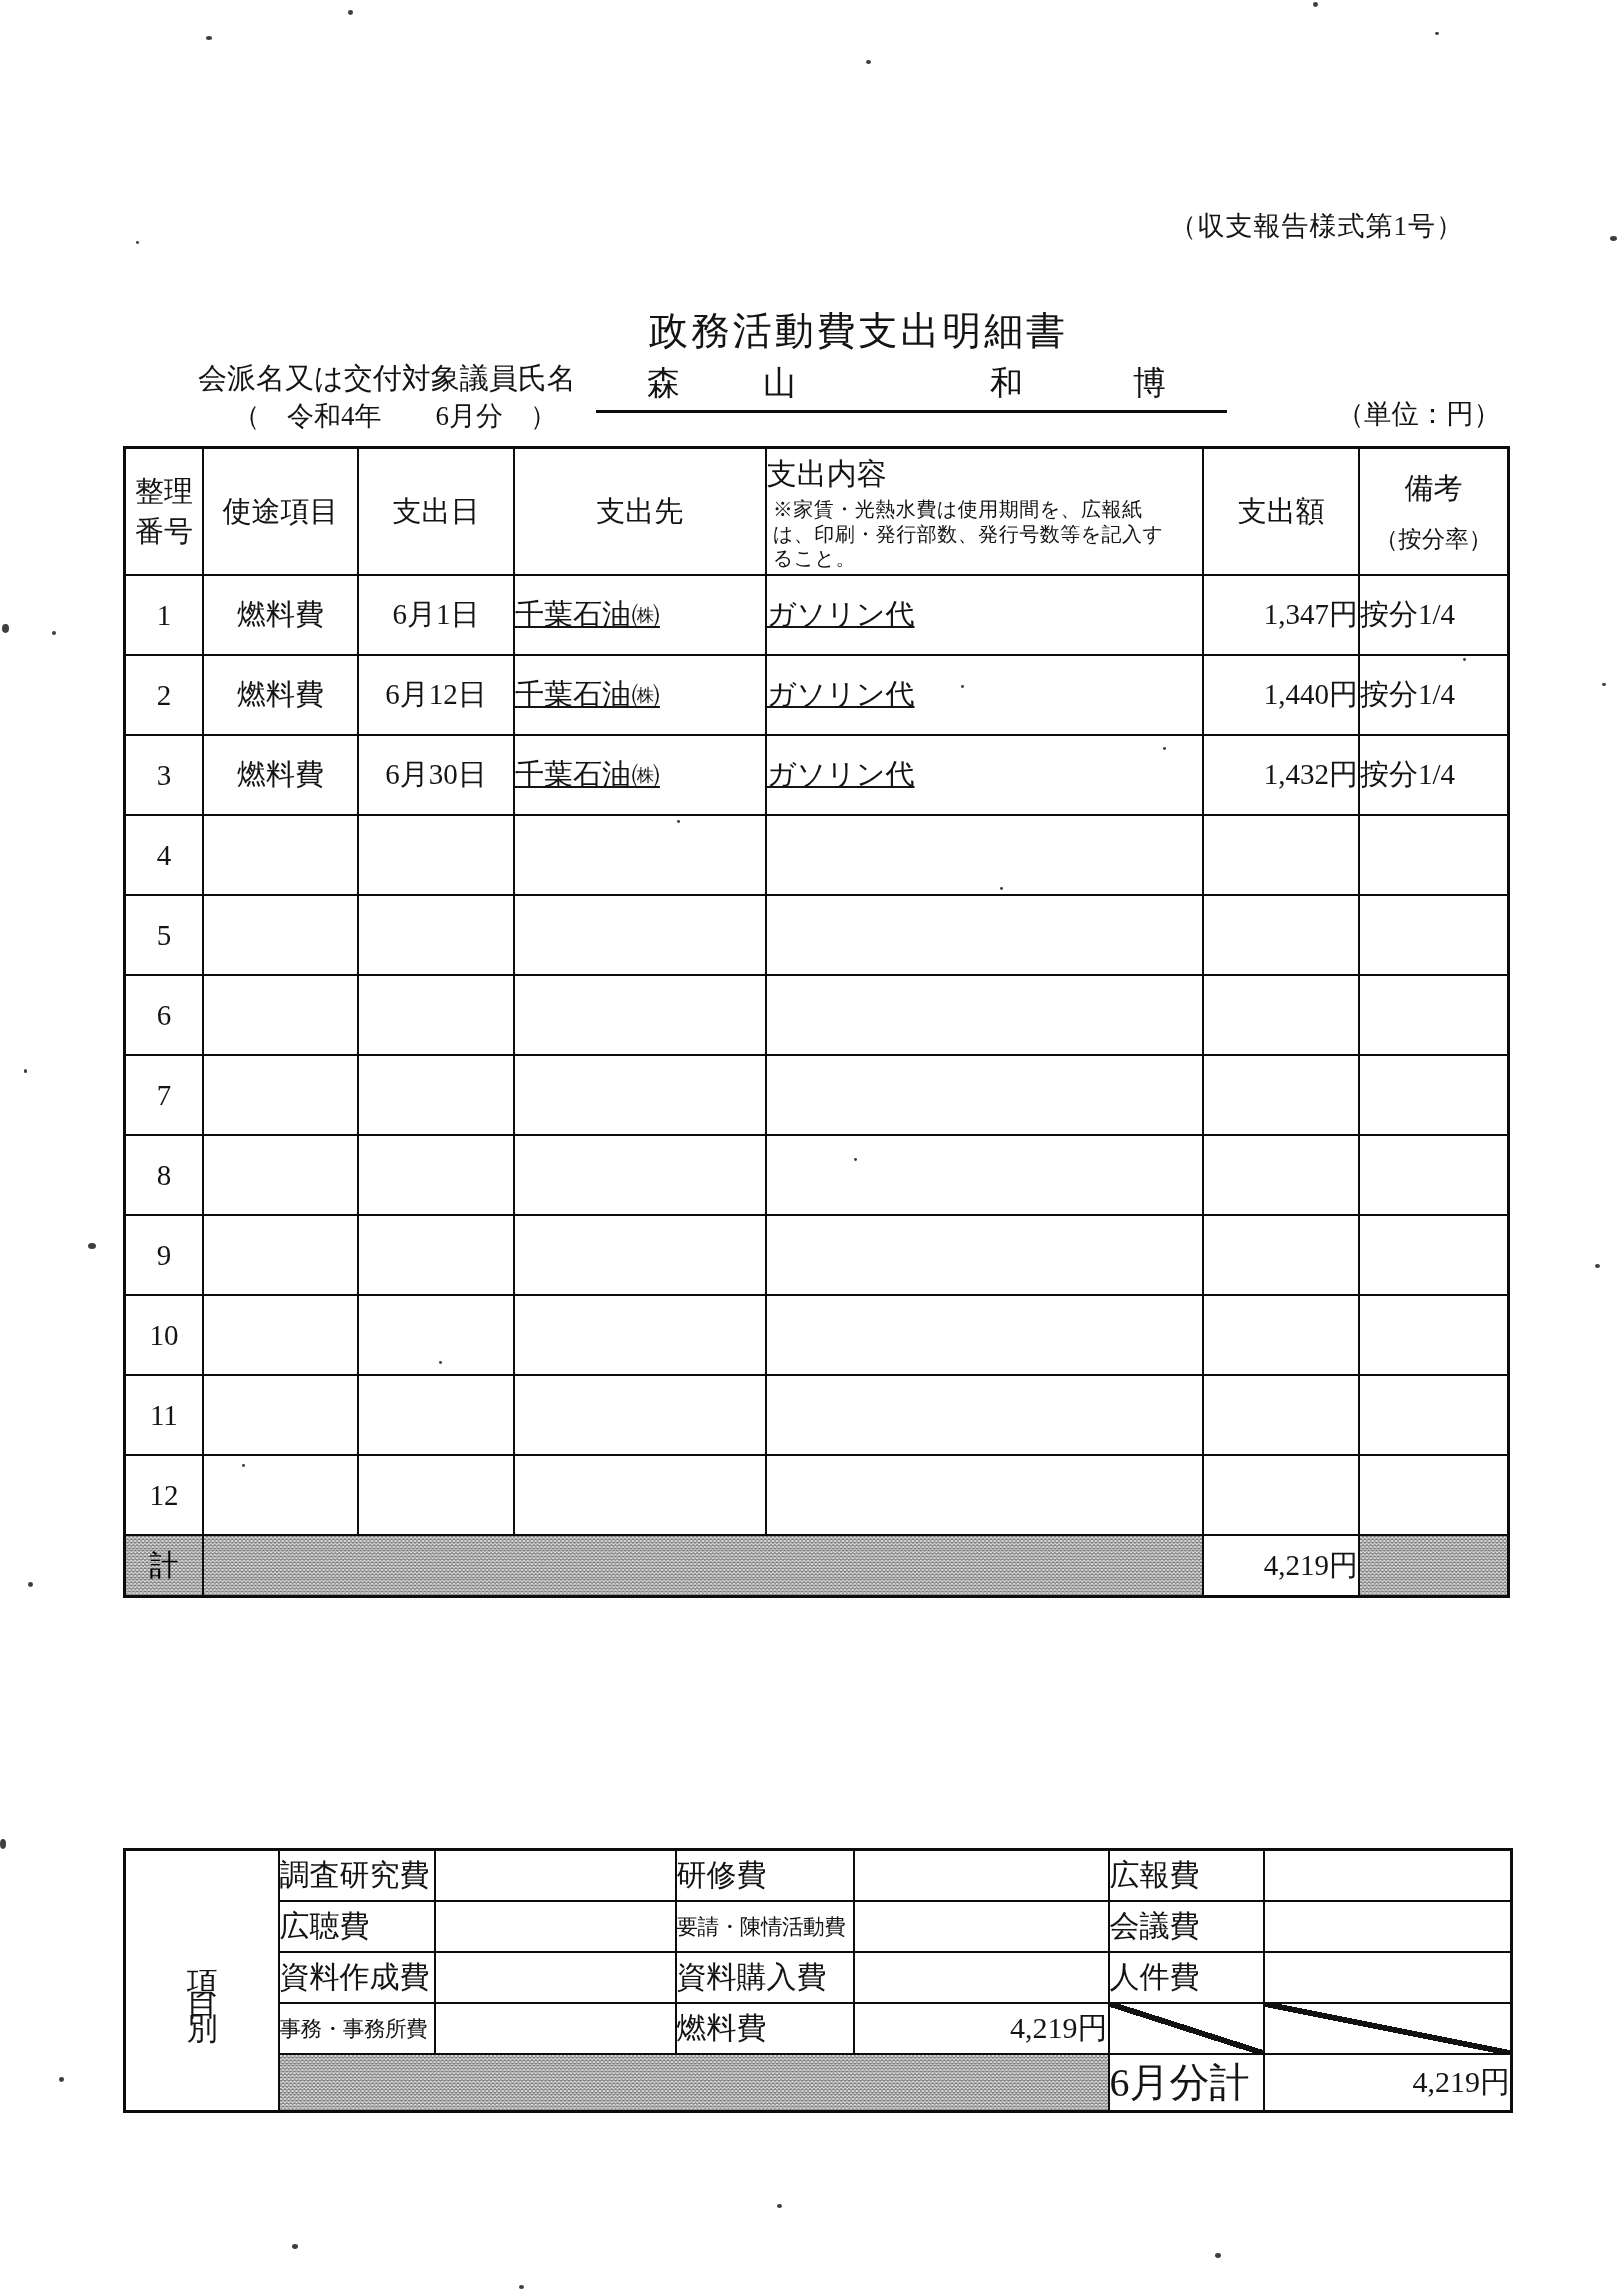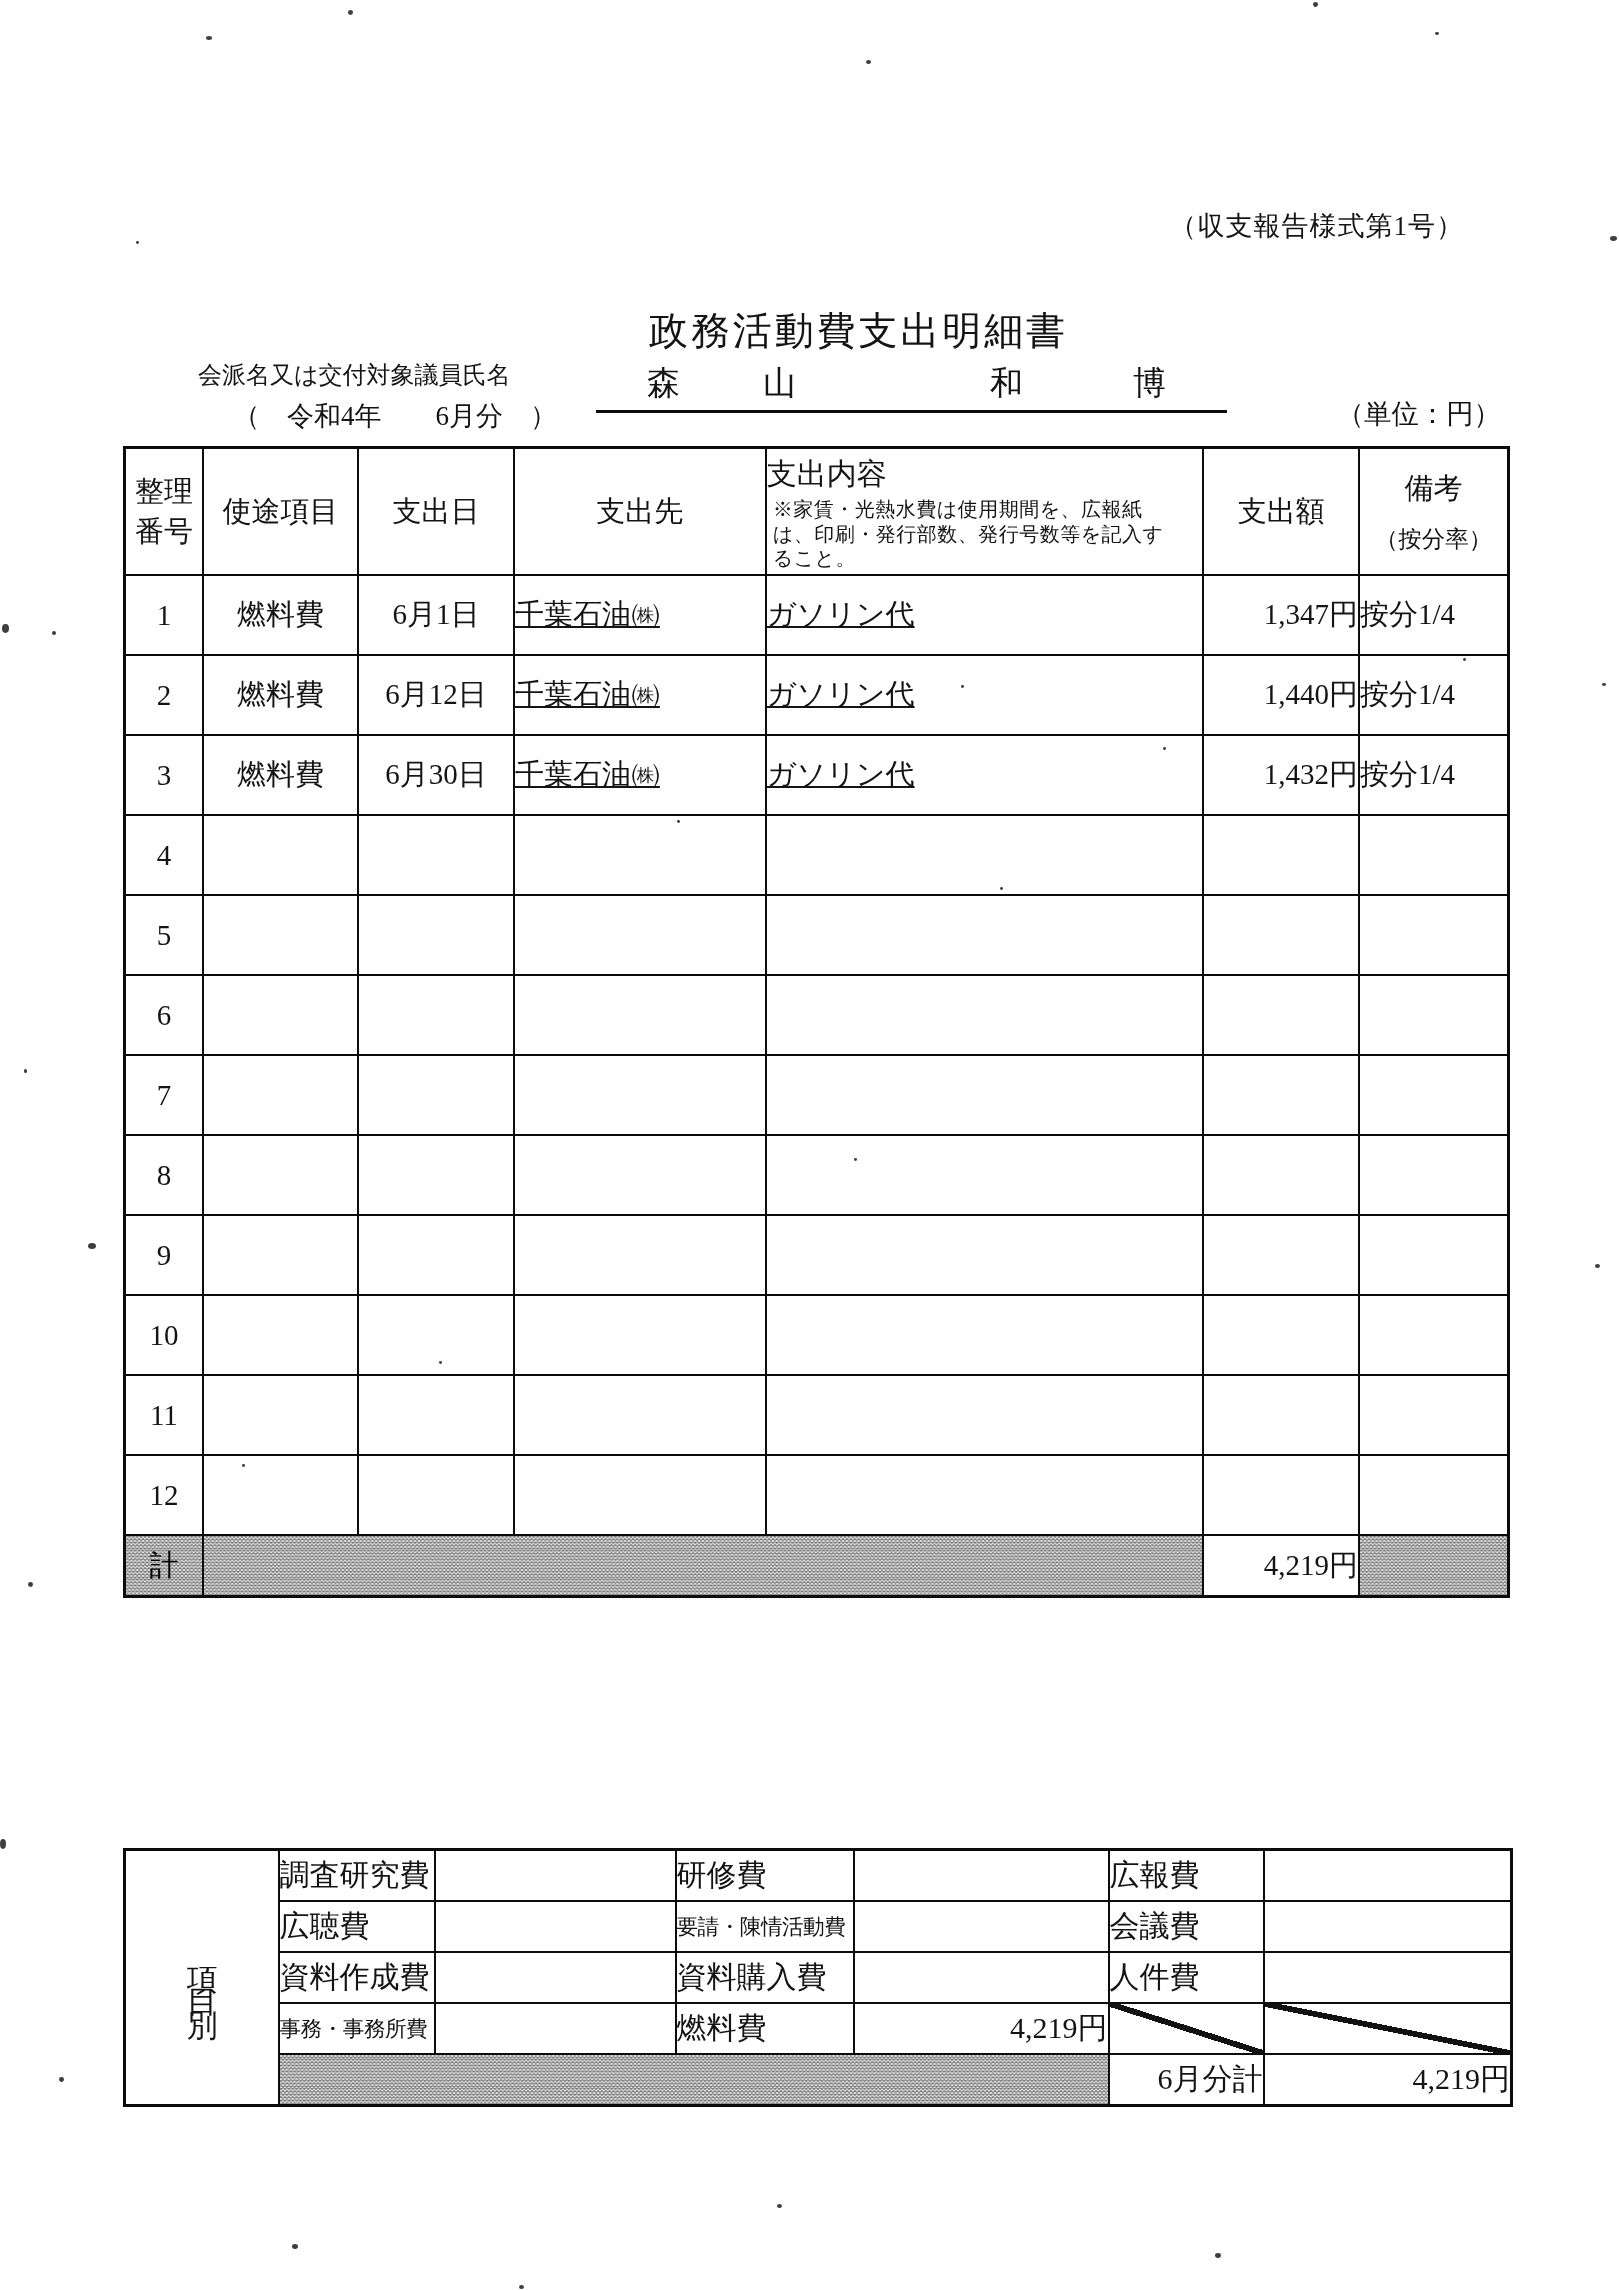--- a/index.html
+++ b/index.html
@@ -15,21 +15,21 @@
   .form-note{
     position:absolute;top:208px;right:155px;
     font-size:27px;letter-spacing:1px;
   }
   .doc-title{
     position:absolute;top:304px;left:649px;
     font-size:39px;letter-spacing:2.9px;
   }
   .name-label{
     position:absolute;top:359px;left:198px;
-    font-size:24px;
+    font-size:29px;
   }
   .name-underline{
     position:absolute;top:353px;left:596px;
     width:631px;height:57px;
     border-bottom:3.9px solid #0c0c0c;
   }
   .name-underline span{
     position:absolute;top:7.8px;font-size:33px;
   }
   .name-underline span:nth-child(1){left:51px;}
@@ -95,21 +95,21 @@
     height:49px;padding:0;vertical-align:middle;overflow:hidden;
   }
   .s-side{text-align:center;}
   .vtext{
     writing-mode:vertical-rl;text-orientation:upright;
     font-size:31px;letter-spacing:21.6px;display:inline-block;
   }
   .s-lbl{font-size:30px;text-align:left;padding-left:5.9px;}
   .s-lbl-small{font-size:21.6px;text-align:left;padding-left:3.9px;letter-spacing:-0.5px;}
   .s-val{text-align:right;padding-right:47px;font-size:30px;}
-  .s-total-lbl{text-align:right;font-size:30px;}
+  .s-total-lbl{text-align:left;font-size:40px;}
   .diag{
     background-image:linear-gradient(to right top,
       transparent calc(50% - 2.9px), #111 calc(50% - 2.9px),
       #111 calc(50% + 2.9px), transparent calc(50% + 2.9px));
   }
   
   .speck{position:absolute;background:#1c1c1c;border-radius:50%;opacity:.85;}
 </style>
 </head>
 <body>

